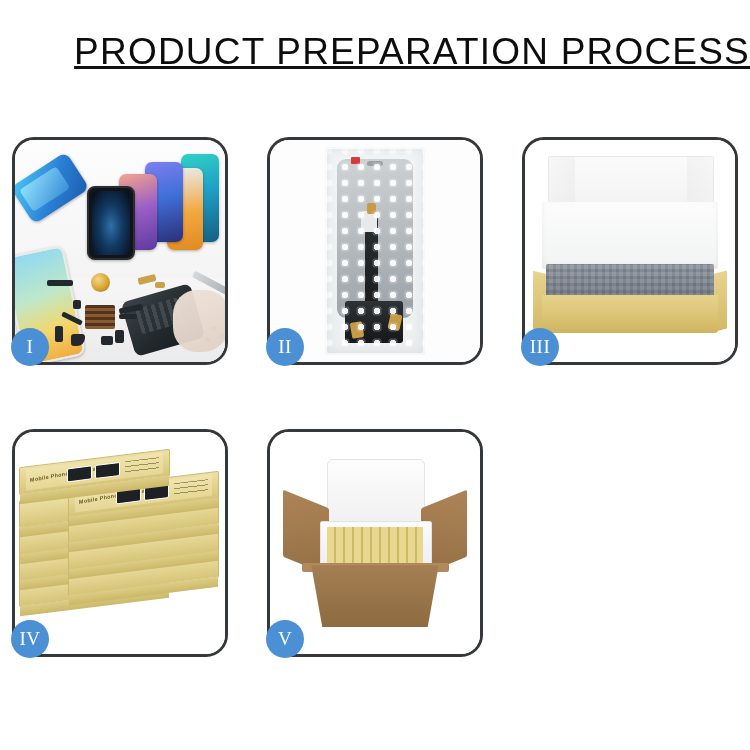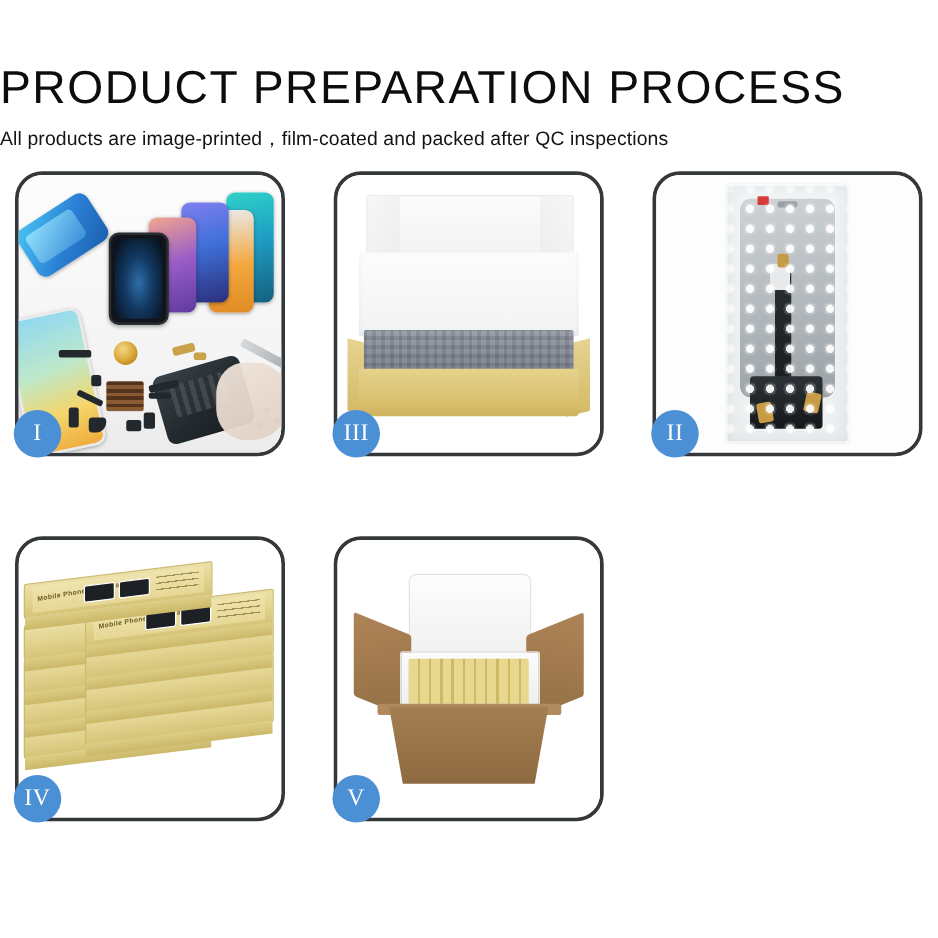--- a/index.html
+++ b/index.html
@@ -10,21 +10,21 @@
   body {
     width: 750px;
     height: 750px;
     overflow: hidden;
     font-family: "Liberation Sans", sans-serif;
     color: #111111;
     position: relative;
   }
 
   
-  .header { text-align: left; padding-top: 51px; }
+  .header { text-align: right; padding-top: 33px; text-decoration: underline; }
   .page-title {
     font-size: 37px;
     font-weight: 400;
     letter-spacing: 1.2px;
     color: #0d0d0d;
     line-height: 1;
     white-space: nowrap;
     font-family: "Liberation Sans", sans-serif;
   }
   .page-subtitle {
@@ -370,21 +370,20 @@
     position:absolute; left:52%; top:10%; width:34%; height:18%;
     background:rgba(255,255,255,.35);
     clip-path: polygon(0% 46%, 58% 0%, 100% 14%, 40% 100%);
   }
 </style>
 </head>
 <body>
 
 <div class="header">
   <div class="page-title">PRODUCT PREPARATION PROCESS</div>
-  <div class="page-subtitle">All products are image-printed，film-coated and packed after QC inspections</div>
 </div>
 
 <div class="grid">
 
   <div class="card">
     <div class="photo p1">
       <div class="shelf"></div>
       <div class="phone ph-a"></div>
       <div class="phone ph-f"></div>
       <div class="phone ph-e"></div>
@@ -409,52 +408,52 @@
       <div class="pt sc1"></div>
       <div class="pt sc2"></div>
       <div class="pt sc3"></div>
       <div class="tweezer"></div>
       <div class="hand"></div>
     </div>
     <div class="badge">I</div>
   </div>
 
   <div class="card">
-    <div class="photo p3">
-      <div class="b3-lidback"></div>
-      <div class="b3-foam"></div>
-      <div class="b3-flapL"></div>
-      <div class="b3-flapR"></div>
-      <div class="b3-inner"></div>
-      <div class="b3-front"></div>
-    </div>
-    <div class="badge">III</div>
-  </div>
-
-  <div class="card">
     <div class="photo p2">
       <div class="bagwrap">
         <div class="lcd">
           <div class="notch"></div>
         </div>
         <div class="reddot"></div>
         <div class="flexpad"></div>
         <div class="goldtab g3"></div>
         <div class="flexstrip"></div>
         <div class="flexfoot"></div>
         <div class="goldtab g1"></div>
         <div class="goldtab g2"></div>
         <div class="bubbles"></div>
         <div class="bagedge"></div>
       </div>
     </div>
     <div class="badge">II</div>
   </div>
 
   <div class="card">
+    <div class="photo p3">
+      <div class="b3-lidback"></div>
+      <div class="b3-foam"></div>
+      <div class="b3-flapL"></div>
+      <div class="b3-flapR"></div>
+      <div class="b3-inner"></div>
+      <div class="b3-front"></div>
+    </div>
+    <div class="badge">III</div>
+  </div>
+
+  <div class="card">
     <div class="photo p4">
       <div class="stack">
 
         <div class="kbox" style="left:0%; top:62%;">
           <div class="side"></div>
         </div>
         <div class="kbox" style="left:0%; top:48%;">
           <div class="side"></div>
         </div>
         <div class="kbox" style="left:0%; top:34%;">

